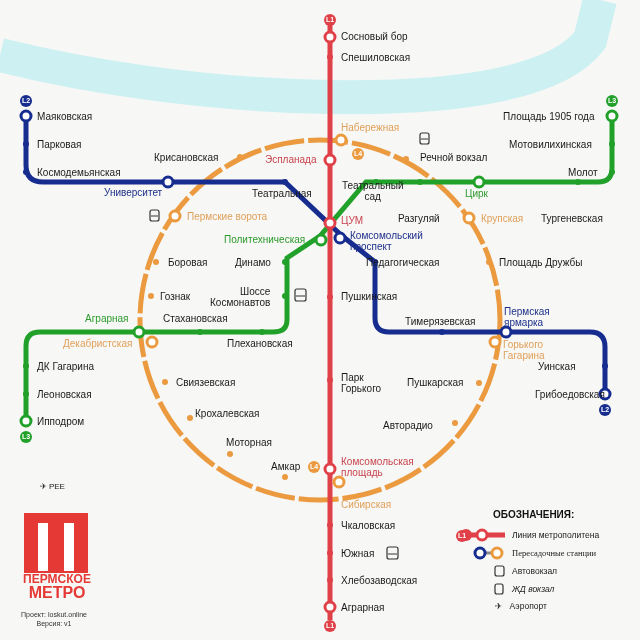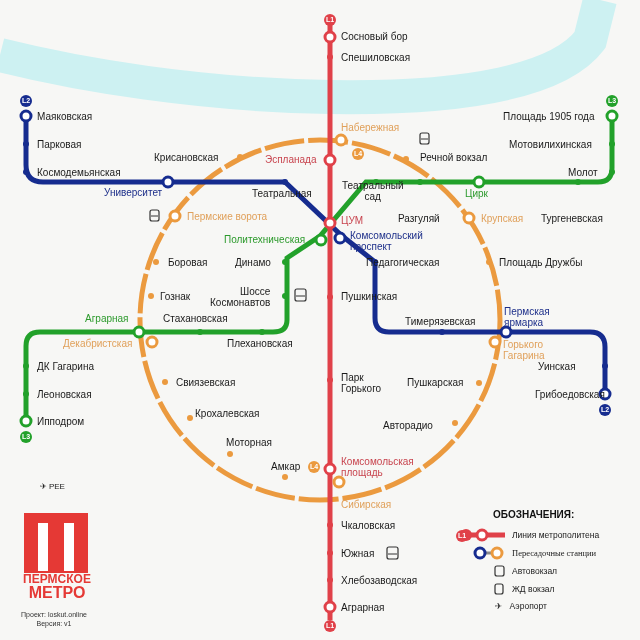--- a/index.html
+++ b/index.html
@@ -229,17 +229,17 @@
   <div class="logo-t1">ПЕРМСКОЕ</div>
   <div class="logo-t2">МЕТРО</div>
 </div>
 <div class="small" style="top:610px;">Проект: loskut.online</div>
 <div class="small" style="top:619px;">Версия: v1</div>
 
 <div class="legend-title">ОБОЗНАЧЕНИЯ:</div>
 <div class="legend-item" style="left:512px;top:530px;">Линия метрополитена</div>
 <div class="legend-item" style="left:512px;top:548px;font-family:Liberation Serif, serif;">Пересадочные станции</div>
 <div class="legend-item" style="left:512px;top:566px;">Автовокзал</div>
-<div class="legend-item" style="left:512px;top:584px;">ЖД вокзал</div>
+<div class="legend-item" style="left:512px;top:584px;font-style:italic;">ЖД вокзал</div>
 <div class="legend-item" style="left:495px;top:601px;">
   <span>✈</span>
   <span style="margin-left:5px;">Аэропорт</span>
 </div>
 
 </body></html>

